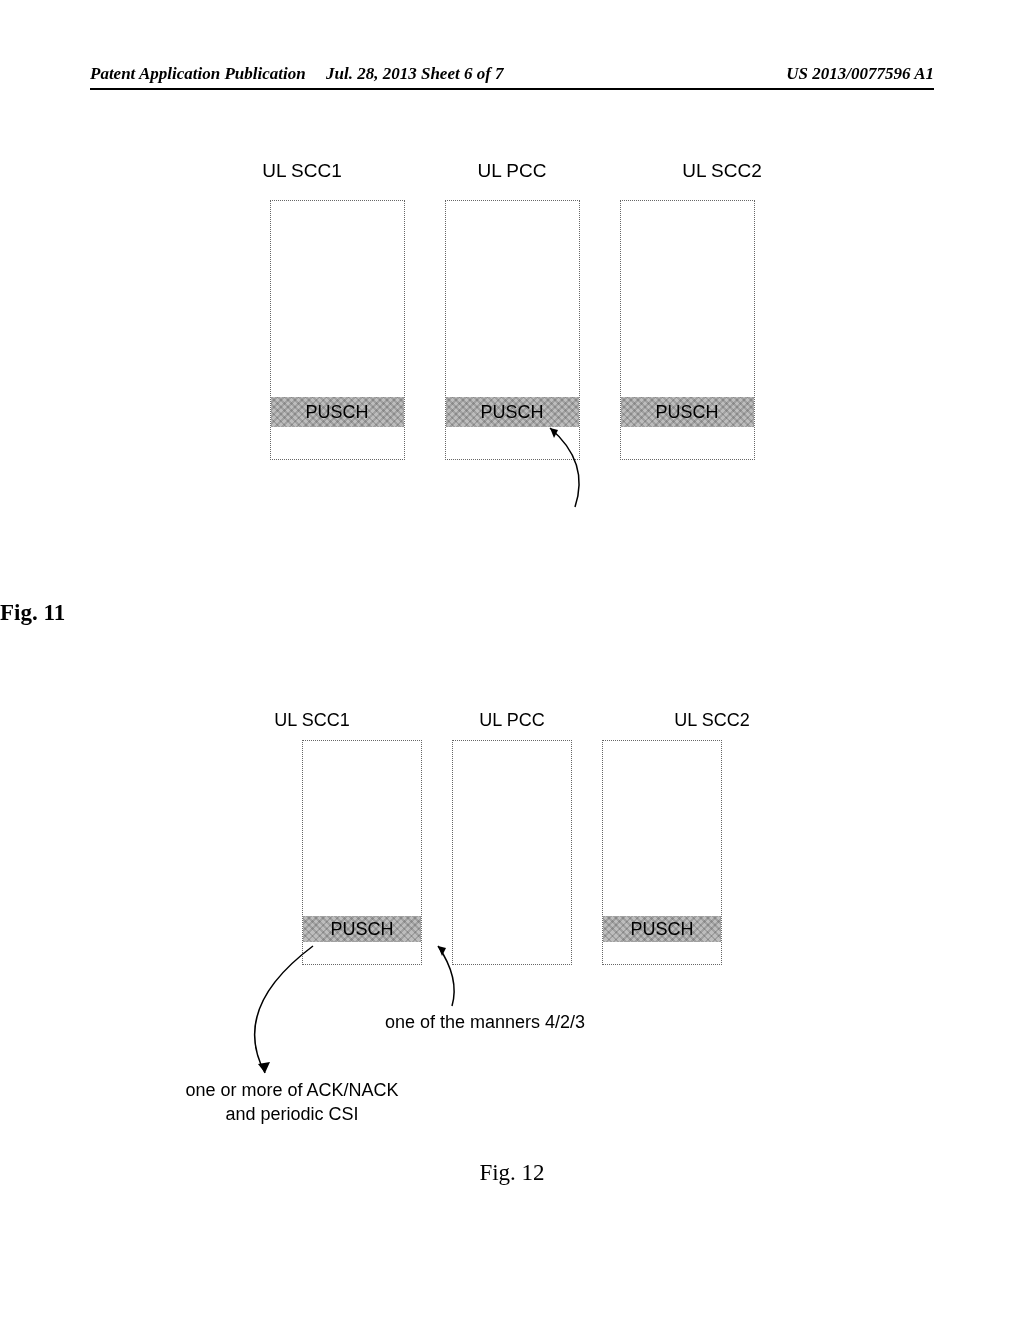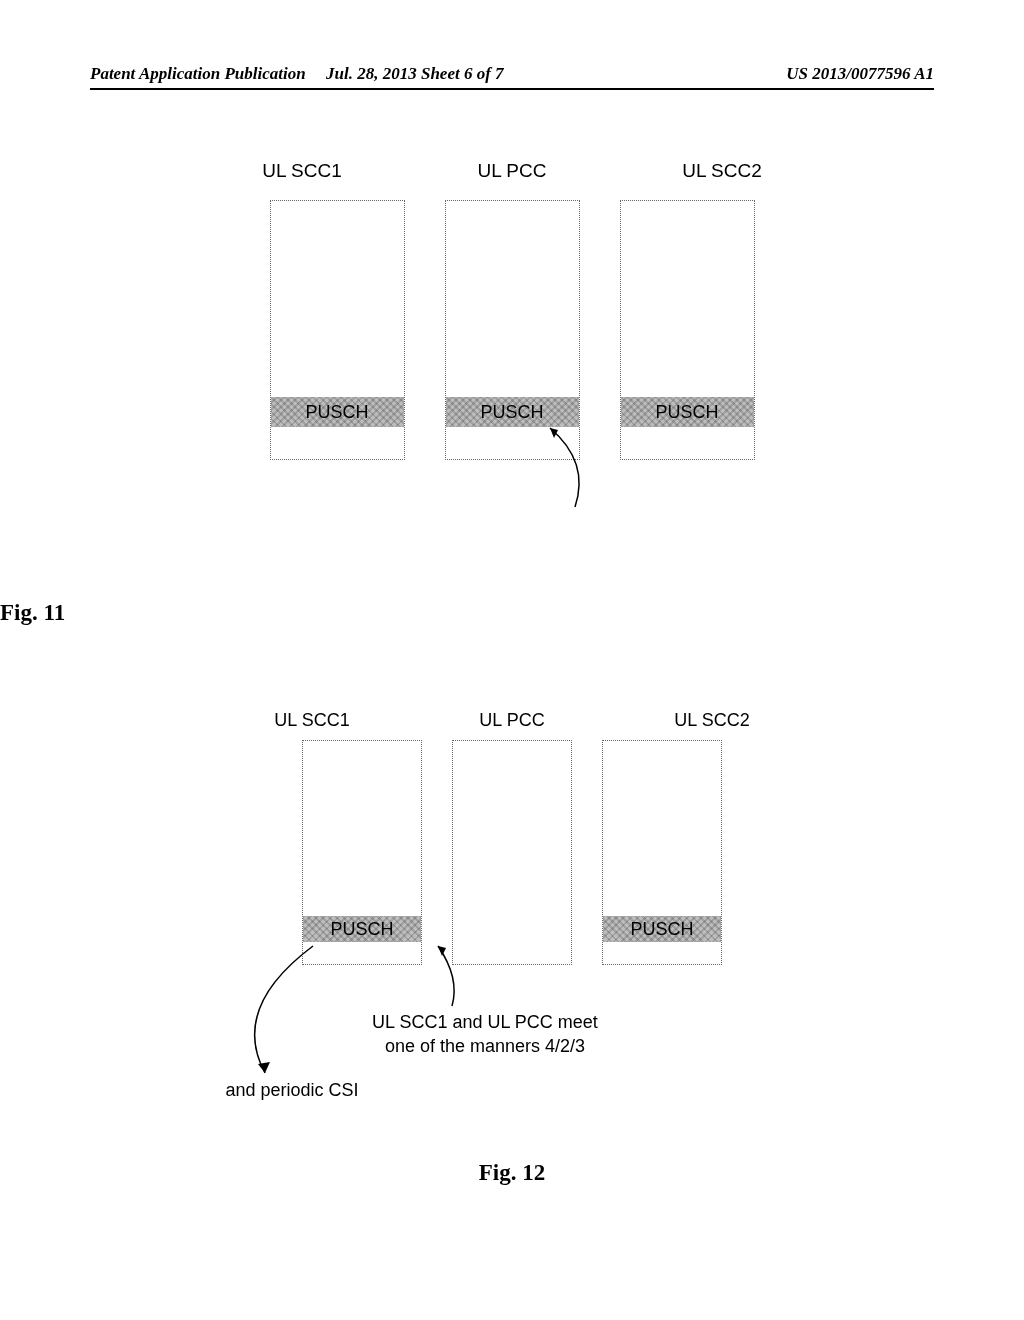--- a/index.html
+++ b/index.html
@@ -173,21 +173,21 @@
     line-height: 1.35;
     text-align: center;
     width: 260px;
   }
   .fig12 .caption {
     position: absolute;
     top: 450px;
     width: 100%;
     text-align: center;
     font-size: 23px;
-    font-weight: bold;
+    font-weight: normal;
   }
 </style>
 </head>
 <body>
 
 <div class="header">
   <span class="header-left">Patent Application Publication</span>
   <span class="header-mid">Jul. 28, 2013  Sheet 6 of 7</span>
   <span class="header-right">US 2013/0077596 A1</span>
 </div>
@@ -238,20 +238,20 @@
   <svg class="arrows" viewBox="0 0 340 170">
 
     <path d="M 218 8 Q 240 40 232 68" stroke="#000" stroke-width="1.5" fill="none"></path>
     <polygon points="218,8 226,10 222,18" fill="#000"></polygon>
 
     <path d="M 93 8 Q 10 70 45 135" stroke="#000" stroke-width="1.5" fill="none"></path>
     <polygon points="45,135 38,126 50,124" fill="#000"></polygon>
   </svg>
 
   <div class="callout1">
-    <div>UL SCC1 and UL PCC meet</div>
     <div>one of the manners 4/2/3</div>
   </div>
   <div class="callout2">
+    <div>one or more of ACK/NACK</div>
     <div>and periodic CSI</div>
   </div>
   <div class="caption">Fig. 12</div>
 </div>
 
 </body></html>

